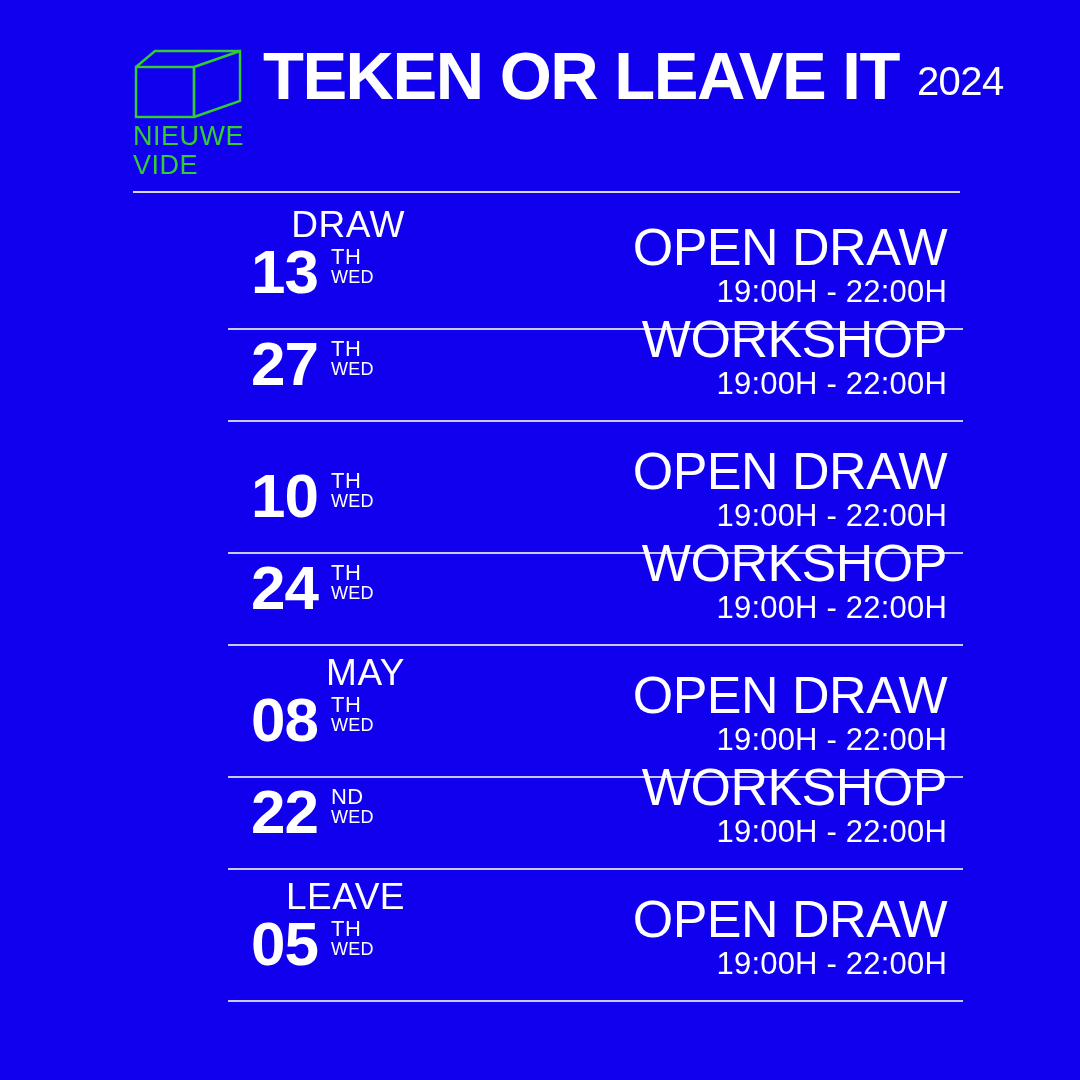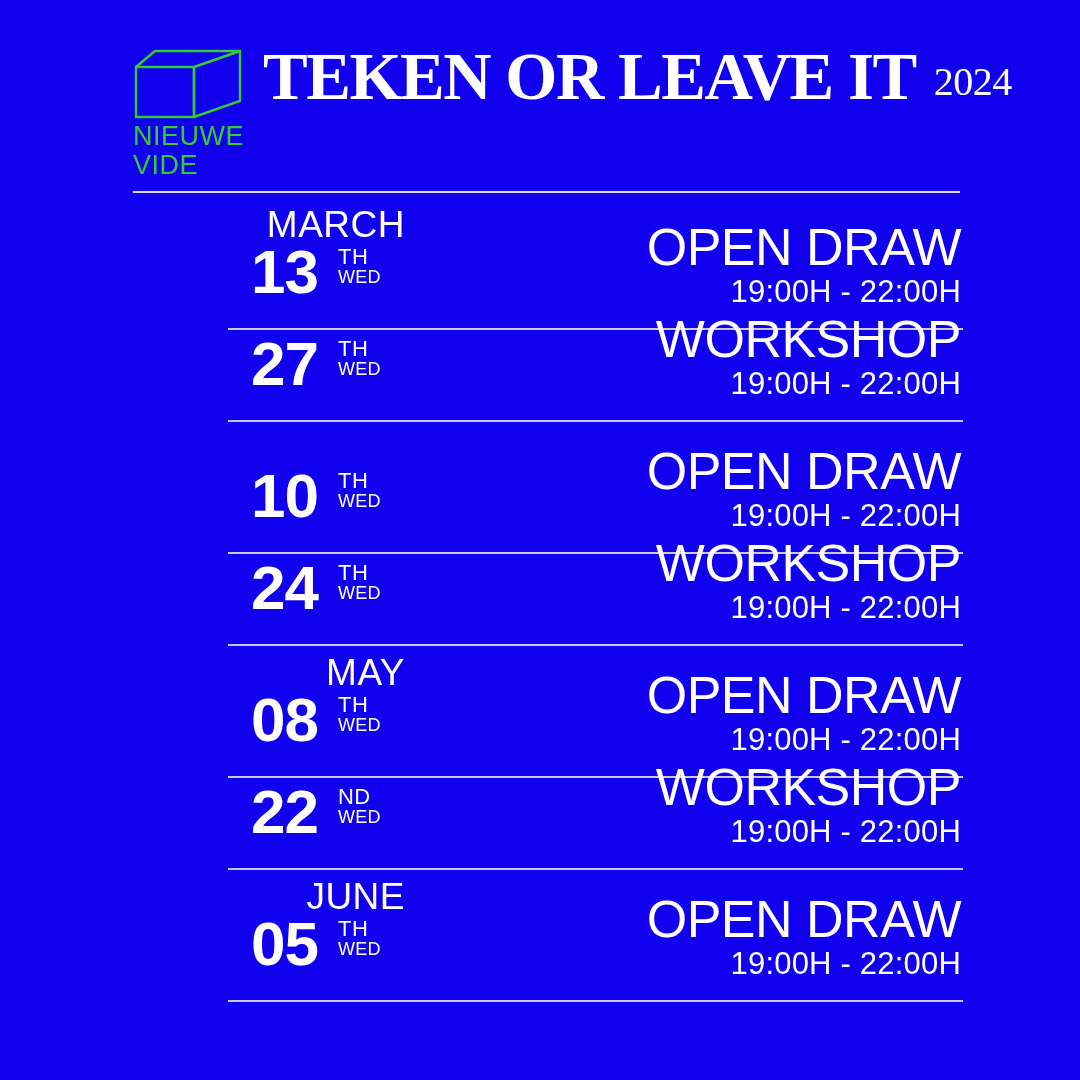--- a/index.html
+++ b/index.html
@@ -39,21 +39,20 @@
     font-size:27px;
     line-height:0.94;
     letter-spacing:0.5px;
     margin-top:4px;
   }
 
   .title-block {
     flex:1;
     padding-left:18px;
     padding-top:2px;
-    font-family:Liberation Serif, serif;
   }
   .title-line1 {
     display:flex;
     align-items:baseline;
     gap:18px;
   }
   .title-main {
     color:#ffffff;
     font-weight:700;
     font-size:67px;
@@ -141,21 +140,21 @@
     color:#ffffff;
     font-weight:700;
     font-size:62px;
     line-height:0.86;
     letter-spacing:-1px;
   }
   .daysuffix {
     display:flex;
     flex-direction:column;
     justify-content:flex-end;
-    margin-left:20px;
+    margin-left:13px;
     padding-bottom:1px;
   }
   .ordinal {
     color:#ffffff;
     font-weight:400;
     font-size:22px;
     line-height:1.05;
     letter-spacing:0.5px;
   }
   .weekday {
@@ -168,21 +167,21 @@
 
   
   .event-col {
     flex:1;
     height:100%;
     position:relative;
     padding-right:0px;
   }
   .event-inner {
     position:absolute;
-    right:2px; bottom:20px;
+    right:16px; bottom:20px;
     text-align:right;
     margin-left:25px;
   }
   .event-name {
     color:#ffffff;
     font-weight:300;
     font-size:52px;
     line-height:1.0;
     letter-spacing:-0.5px;
     white-space:nowrap;
@@ -234,21 +233,21 @@
     </div>
 
   </div>
 
   <div class="rule-top"></div>
 
   <div class="schedule" id="schedule">
       <div class="row tall">
         <div class="row-inner">
           <div class="date-col">
-            <div class="month">MARCH</div>
+            <div class="month">DRAW</div>
             <div class="daygroup">
               <span class="daynum">13</span>
               <span class="daysuffix">
                 <span class="ordinal">TH</span>
                 <span class="weekday">WED</span>
               </span>
             </div>
           </div>
           <div class="event-col">
             <div class="event-inner">
@@ -356,21 +355,21 @@
               <div class="event-name">WORKSHOP</div>
               <div class="event-time">19:00H - 22:00H</div>
             </div>
           </div>
         </div>
         <div class="rule-row"></div>
       </div>
       <div class="row tall">
         <div class="row-inner">
           <div class="date-col">
-            <div class="month">JUNE</div>
+            <div class="month">LEAVE</div>
             <div class="daygroup">
               <span class="daynum">05</span>
               <span class="daysuffix">
                 <span class="ordinal">TH</span>
                 <span class="weekday">WED</span>
               </span>
             </div>
           </div>
           <div class="event-col">
             <div class="event-inner">

